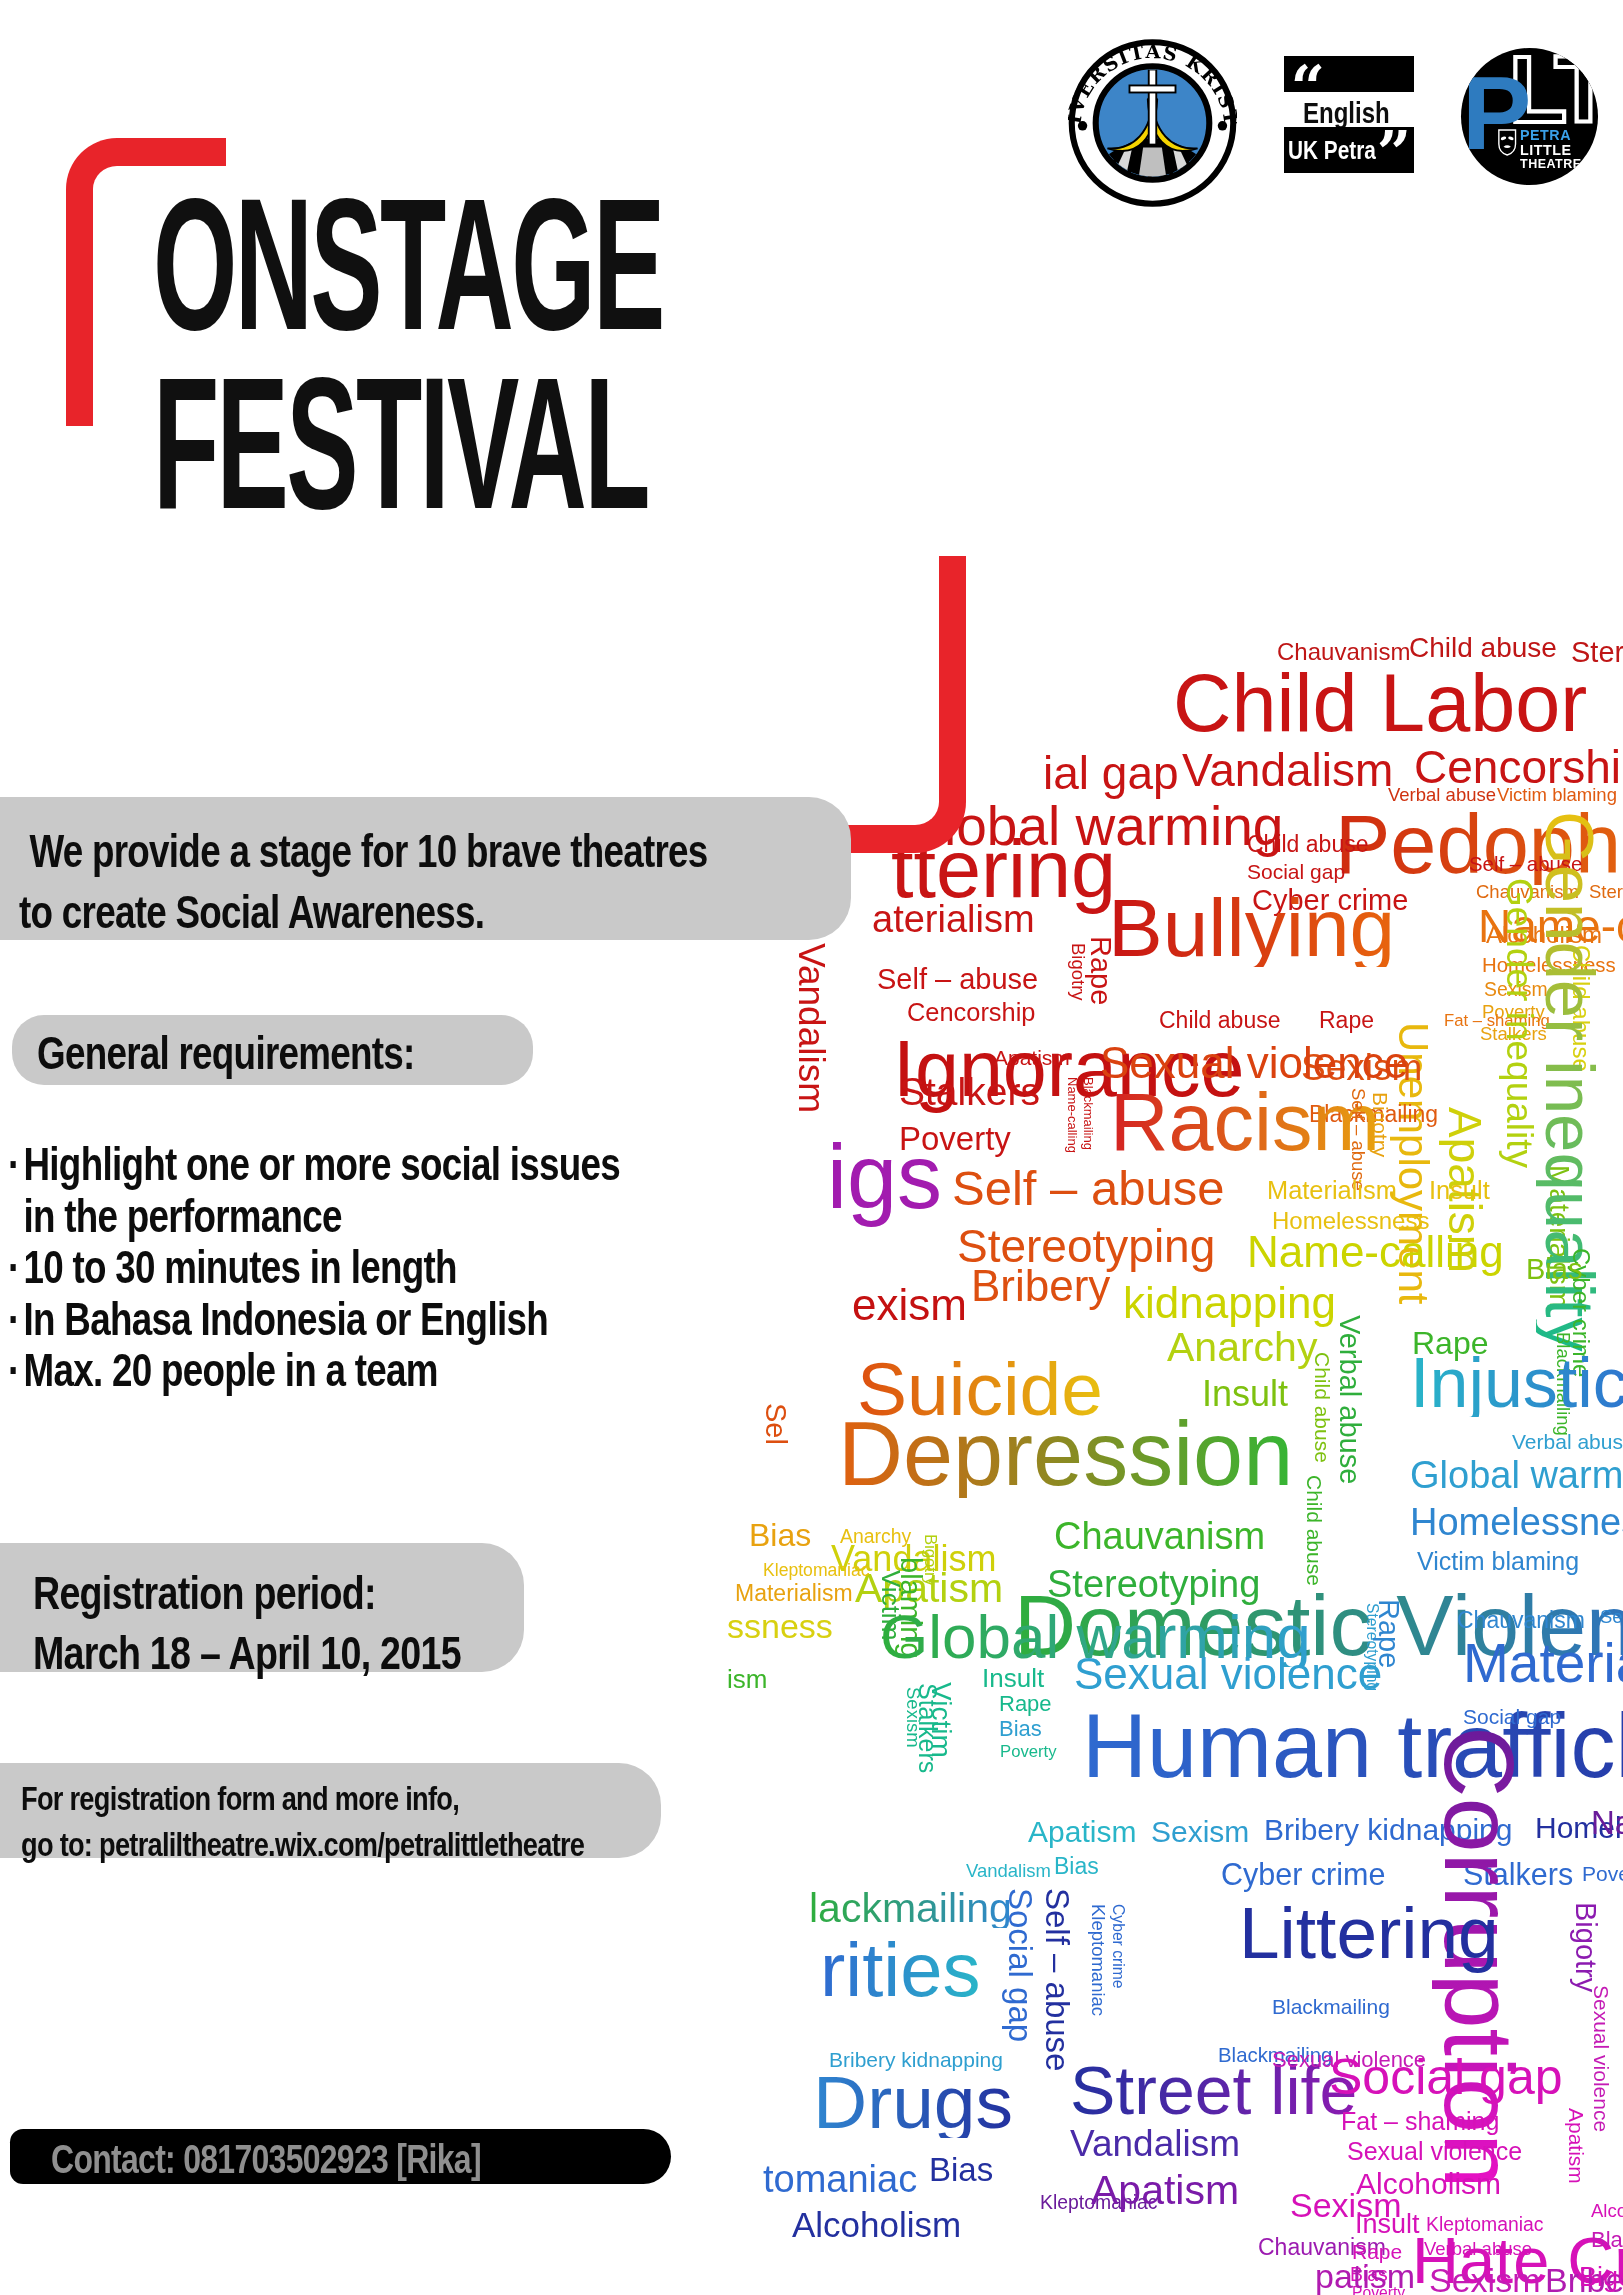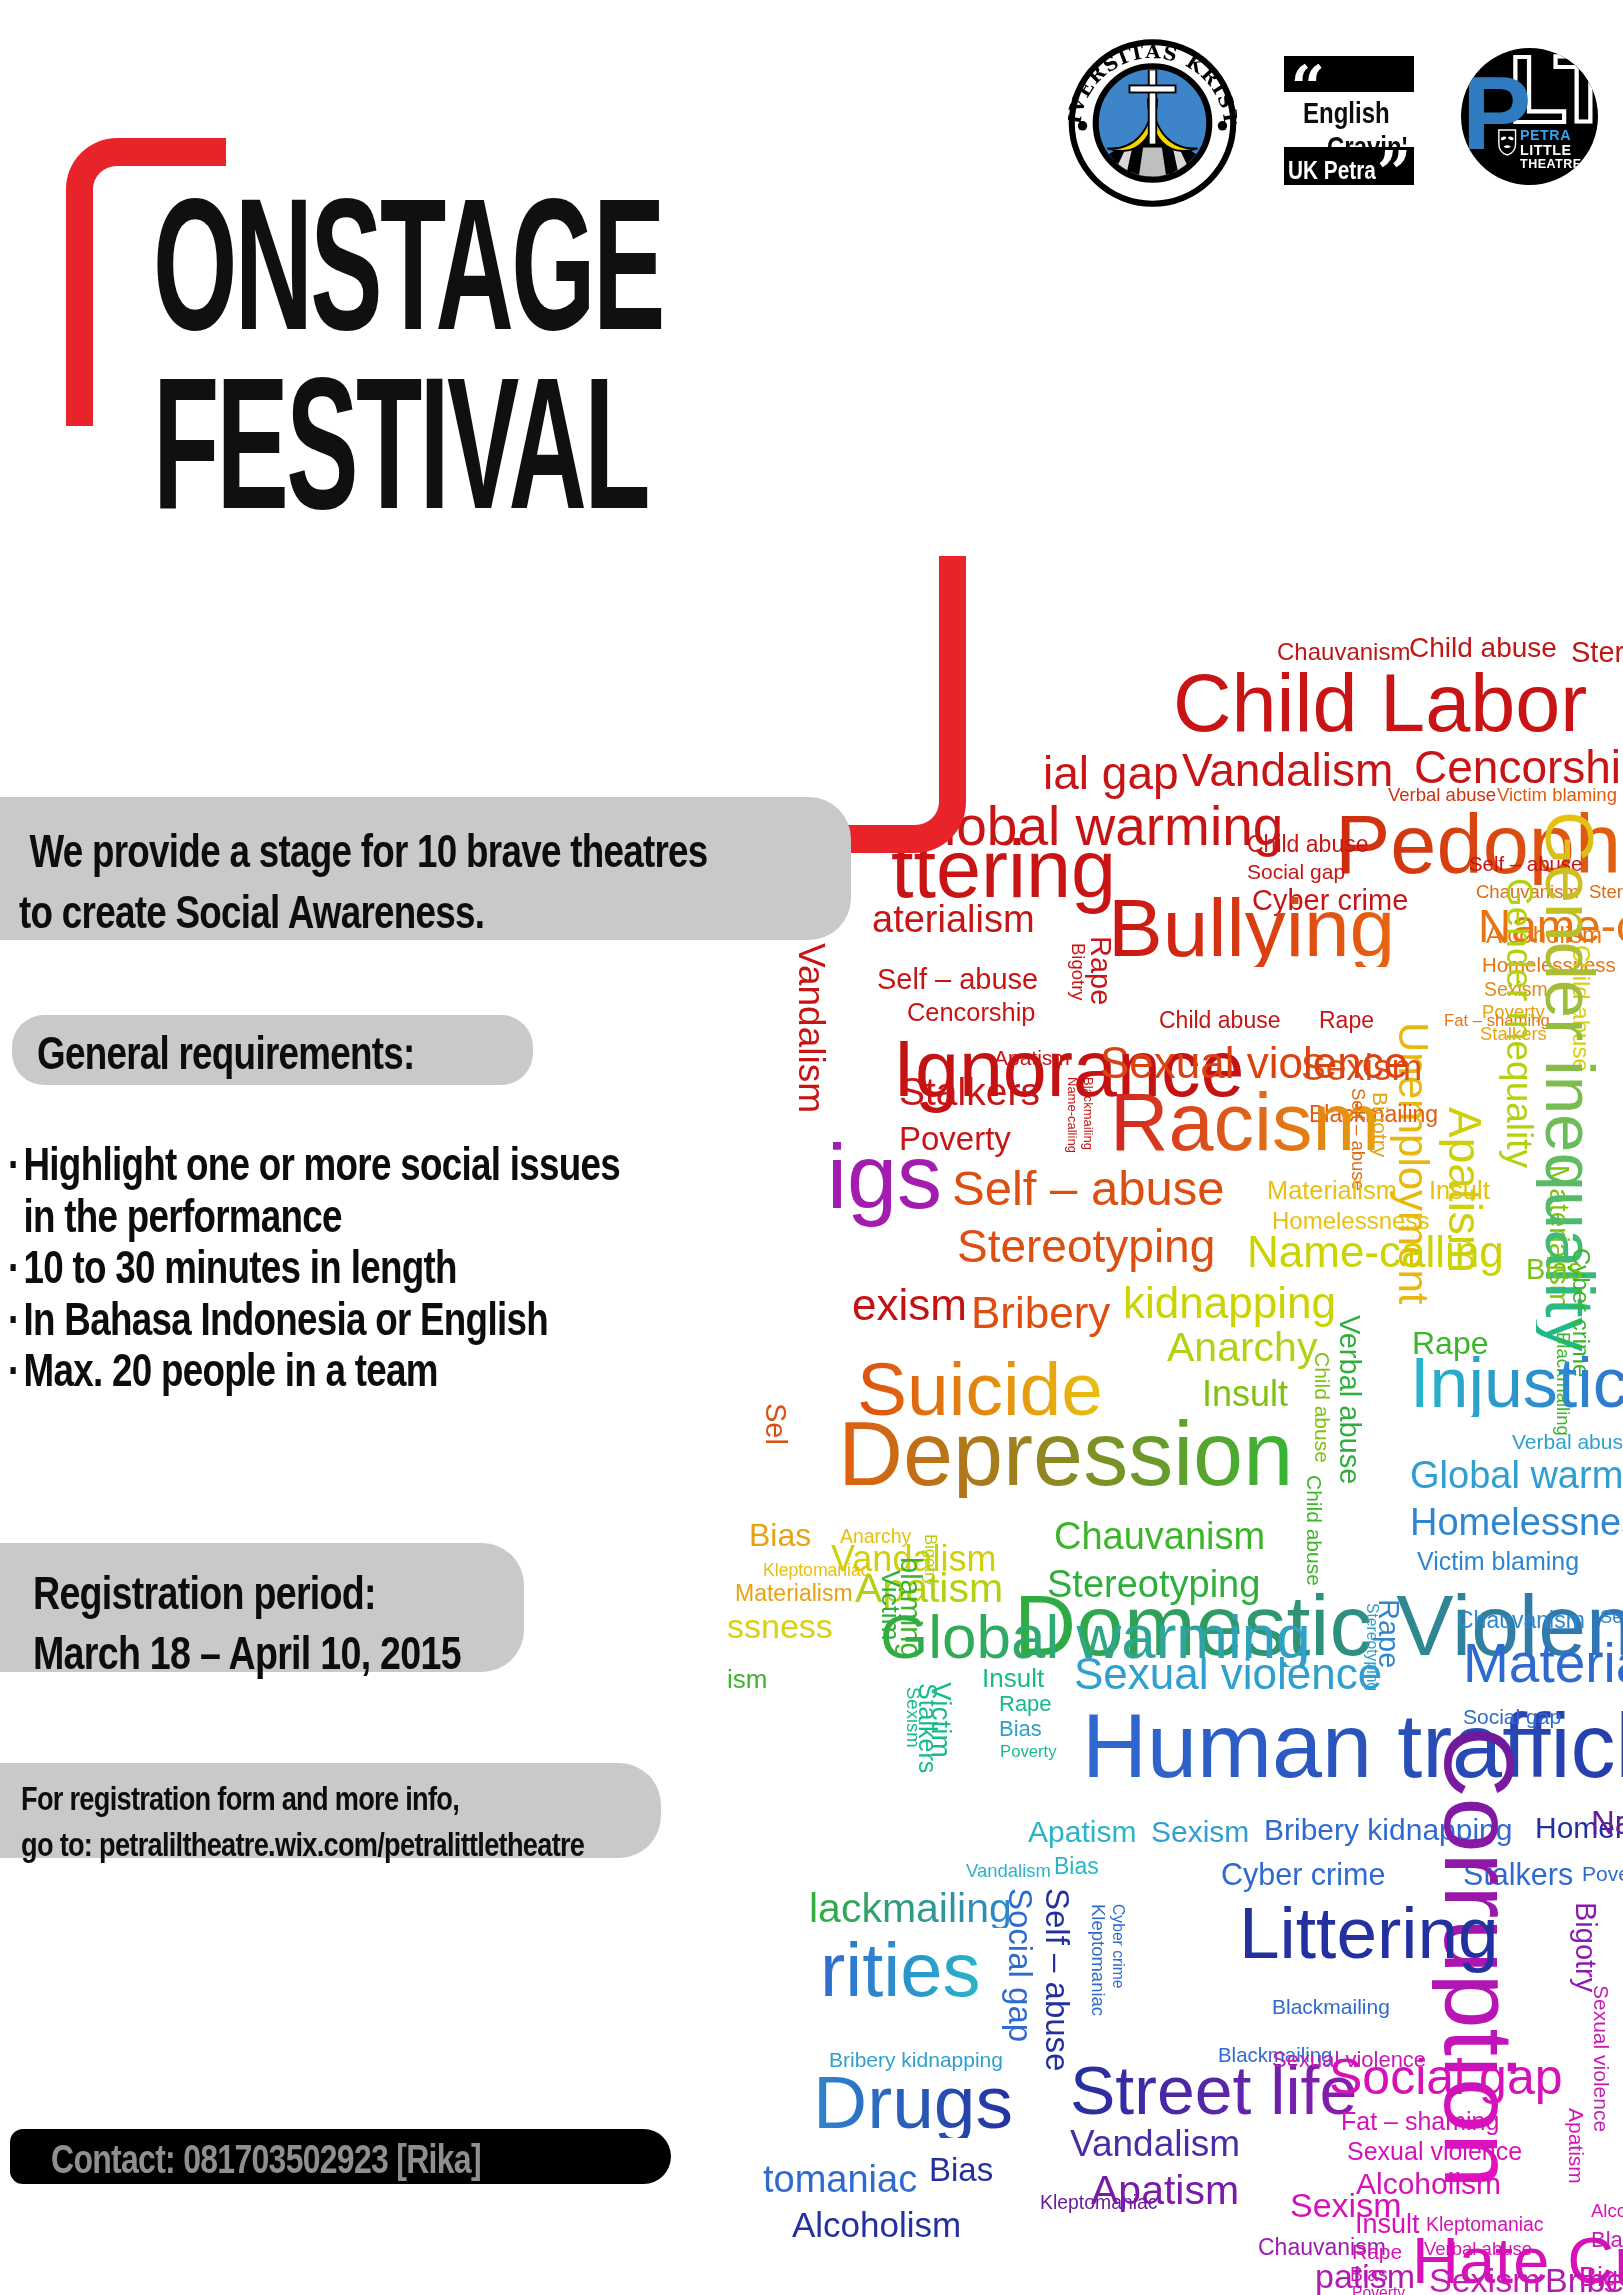--- a/index.html
+++ b/index.html
@@ -28,21 +28,21 @@
   .reg-box{left:0;top:1543px;width:524px;height:129px;border-radius:0 42px 42px 0;}
   .reg-t{left:33px;top:1563px;font-size:47px;line-height:1.28;}
   .info-box{left:0;top:1763px;width:661px;height:95px;border-radius:0 42px 42px 0;}
   .info-t{left:21px;top:1776px;font-size:34px;line-height:1.35;}
   .contact-box{left:10.2px;top:2129px;width:661px;height:55px;background:#000;border-radius:21px 44px 44px 21px;}
   .contact-t{left:51px;top:2137px;font-size:40px;color:#8f8f8f;}
   
   .cravin{left:1284px;top:56px;width:130px;height:133px;font-weight:bold;}
   .cravin .bar{position:absolute;left:0;width:100%;background:#000;color:#fff;}
   .cravin .bart{top:0;height:36px;}
-  .cravin .barb{bottom:4px;height:38px;}
+  .cravin .barb{bottom:16px;height:46px;}
   .cravin .quote{font-family:"DejaVu Serif",serif;font-size:60px;line-height:0.9;}
   .cravin .mid{position:absolute;top:36px;height:59px;width:100%;background:#fff;color:#000;}
   .plt{left:1437px;top:48px;width:137px;height:137px;border-radius:50%;background:#000;overflow:hidden;margin-left:24px;}
   .plt .p{position:absolute;left:0.9px;top:13px;font-size:104px;font-weight:bold;color:#2e7bbf;line-height:1;}
   .plt .lt{position:absolute;left:48px;top:-5.6px;font-size:95px;font-weight:bold;color:#000;line-height:1;
            -webkit-text-stroke:4.2px #fff;letter-spacing:-5.6px;}
   .plt .small{position:absolute;left:59px;font-weight:bold;line-height:1;letter-spacing:0.5px;}
   
   #cloud{left:0;top:0;width:1623px;height:2295px;z-index:1;}
   .cw{position:absolute;white-space:nowrap;line-height:0.95;font-family:"Liberation Sans",sans-serif;}
@@ -112,21 +112,21 @@
       <span class="cw v" style="left: 1572px; top: 1332px; font-size: 18.5px; color: rgb(60, 181, 42);">Blackmailing</span>
       <span class="cw" style="left: 827px; top: 1135px; font-size: 90px; color: #a21caf;">igs</span>
       <span class="cw" style="left: 952px; top: 1165px; font-size: 49px; color: rgb(221, 79, 16);">Self – abuse</span>
       <span class="cw" style="left: 1267px; top: 1178px; font-size: 25.4px; color: rgb(232, 192, 16);">Materialism</span>
       <span class="cw" style="left: 1429px; top: 1178px; font-size: 25.4px; color: rgb(232, 192, 16);">Insult</span>
       <span class="cw" style="left: 1272px; top: 1210px; font-size: 24px; color: rgb(232, 192, 16);">Homelessness</span>
       <span class="cw" style="left: 957px; top: 1225px; font-size: 46px; color: rgb(221, 79, 16);">Stereotyping</span>
       <span class="cw" style="left: 1247px; top: 1231px; font-size: 44px; color: rgb(203, 212, 0);">Name-calling</span>
       <span class="cw" style="left: 1526px; top: 1256px; font-size: 29px; color: rgb(126, 193, 16);">Bias</span>
       <span class="cw" style="left: 852px; top: 1284px; font-size: 44px; color: rgb(196, 17, 17);">exism</span>
-      <span class="cw" style="left: 971px; top: 1292px; font-size: 44px; color: rgb(221, 79, 16);">Bribery</span>
+      <span class="cw" style="left: 971px; top: 1265px; font-size: 44px; color: rgb(221, 79, 16);">Bribery</span>
       <span class="cw" style="left: 1123px; top: 1282px; font-size: 44px; color: rgb(203, 212, 0);">kidnapping</span>
       <span class="cw" style="left: 1412px; top: 1328px; font-size: 32px; color: rgb(60, 181, 42);">Rape</span>
       <span class="cw grad" style="left: 857px; top: 1354px; font-size: 75px; background-image: linear-gradient(90deg, rgb(221, 79, 16), rgb(232, 192, 16));">Suicide</span>
       <span class="cw" style="left: 1167px; top: 1328px; font-size: 41px; color: rgb(179, 209, 16);">Anarchy</span>
       <span class="cw" style="left: 1202px; top: 1377px; font-size: 36px; color: rgb(126, 193, 16);">Insult</span>
       <span class="cw v" style="left: 1363px; top: 1315px; font-size: 29px; color: rgb(47, 174, 60);">Verbal abuse</span>
       <span class="cw v" style="left: 1332px; top: 1352px; font-size: 21px; color: rgb(126, 193, 16);">Child abuse</span>
       <span class="cw grad" style="left: 1410px; top: 1350px; font-size: 70px; background-image: linear-gradient(90deg, rgb(41, 181, 200), rgb(47, 106, 208));">Injustice</span>
       <span class="cw grad" style="left: 838px; top: 1412px; font-size: 90px; background-image: linear-gradient(90deg, rgb(224, 96, 16), rgb(53, 181, 53));">Depression</span>
       <span class="cw" style="left: 1512px; top: 1432px; font-size: 21px; color: rgb(47, 159, 208);">Verbal abuse</span>

